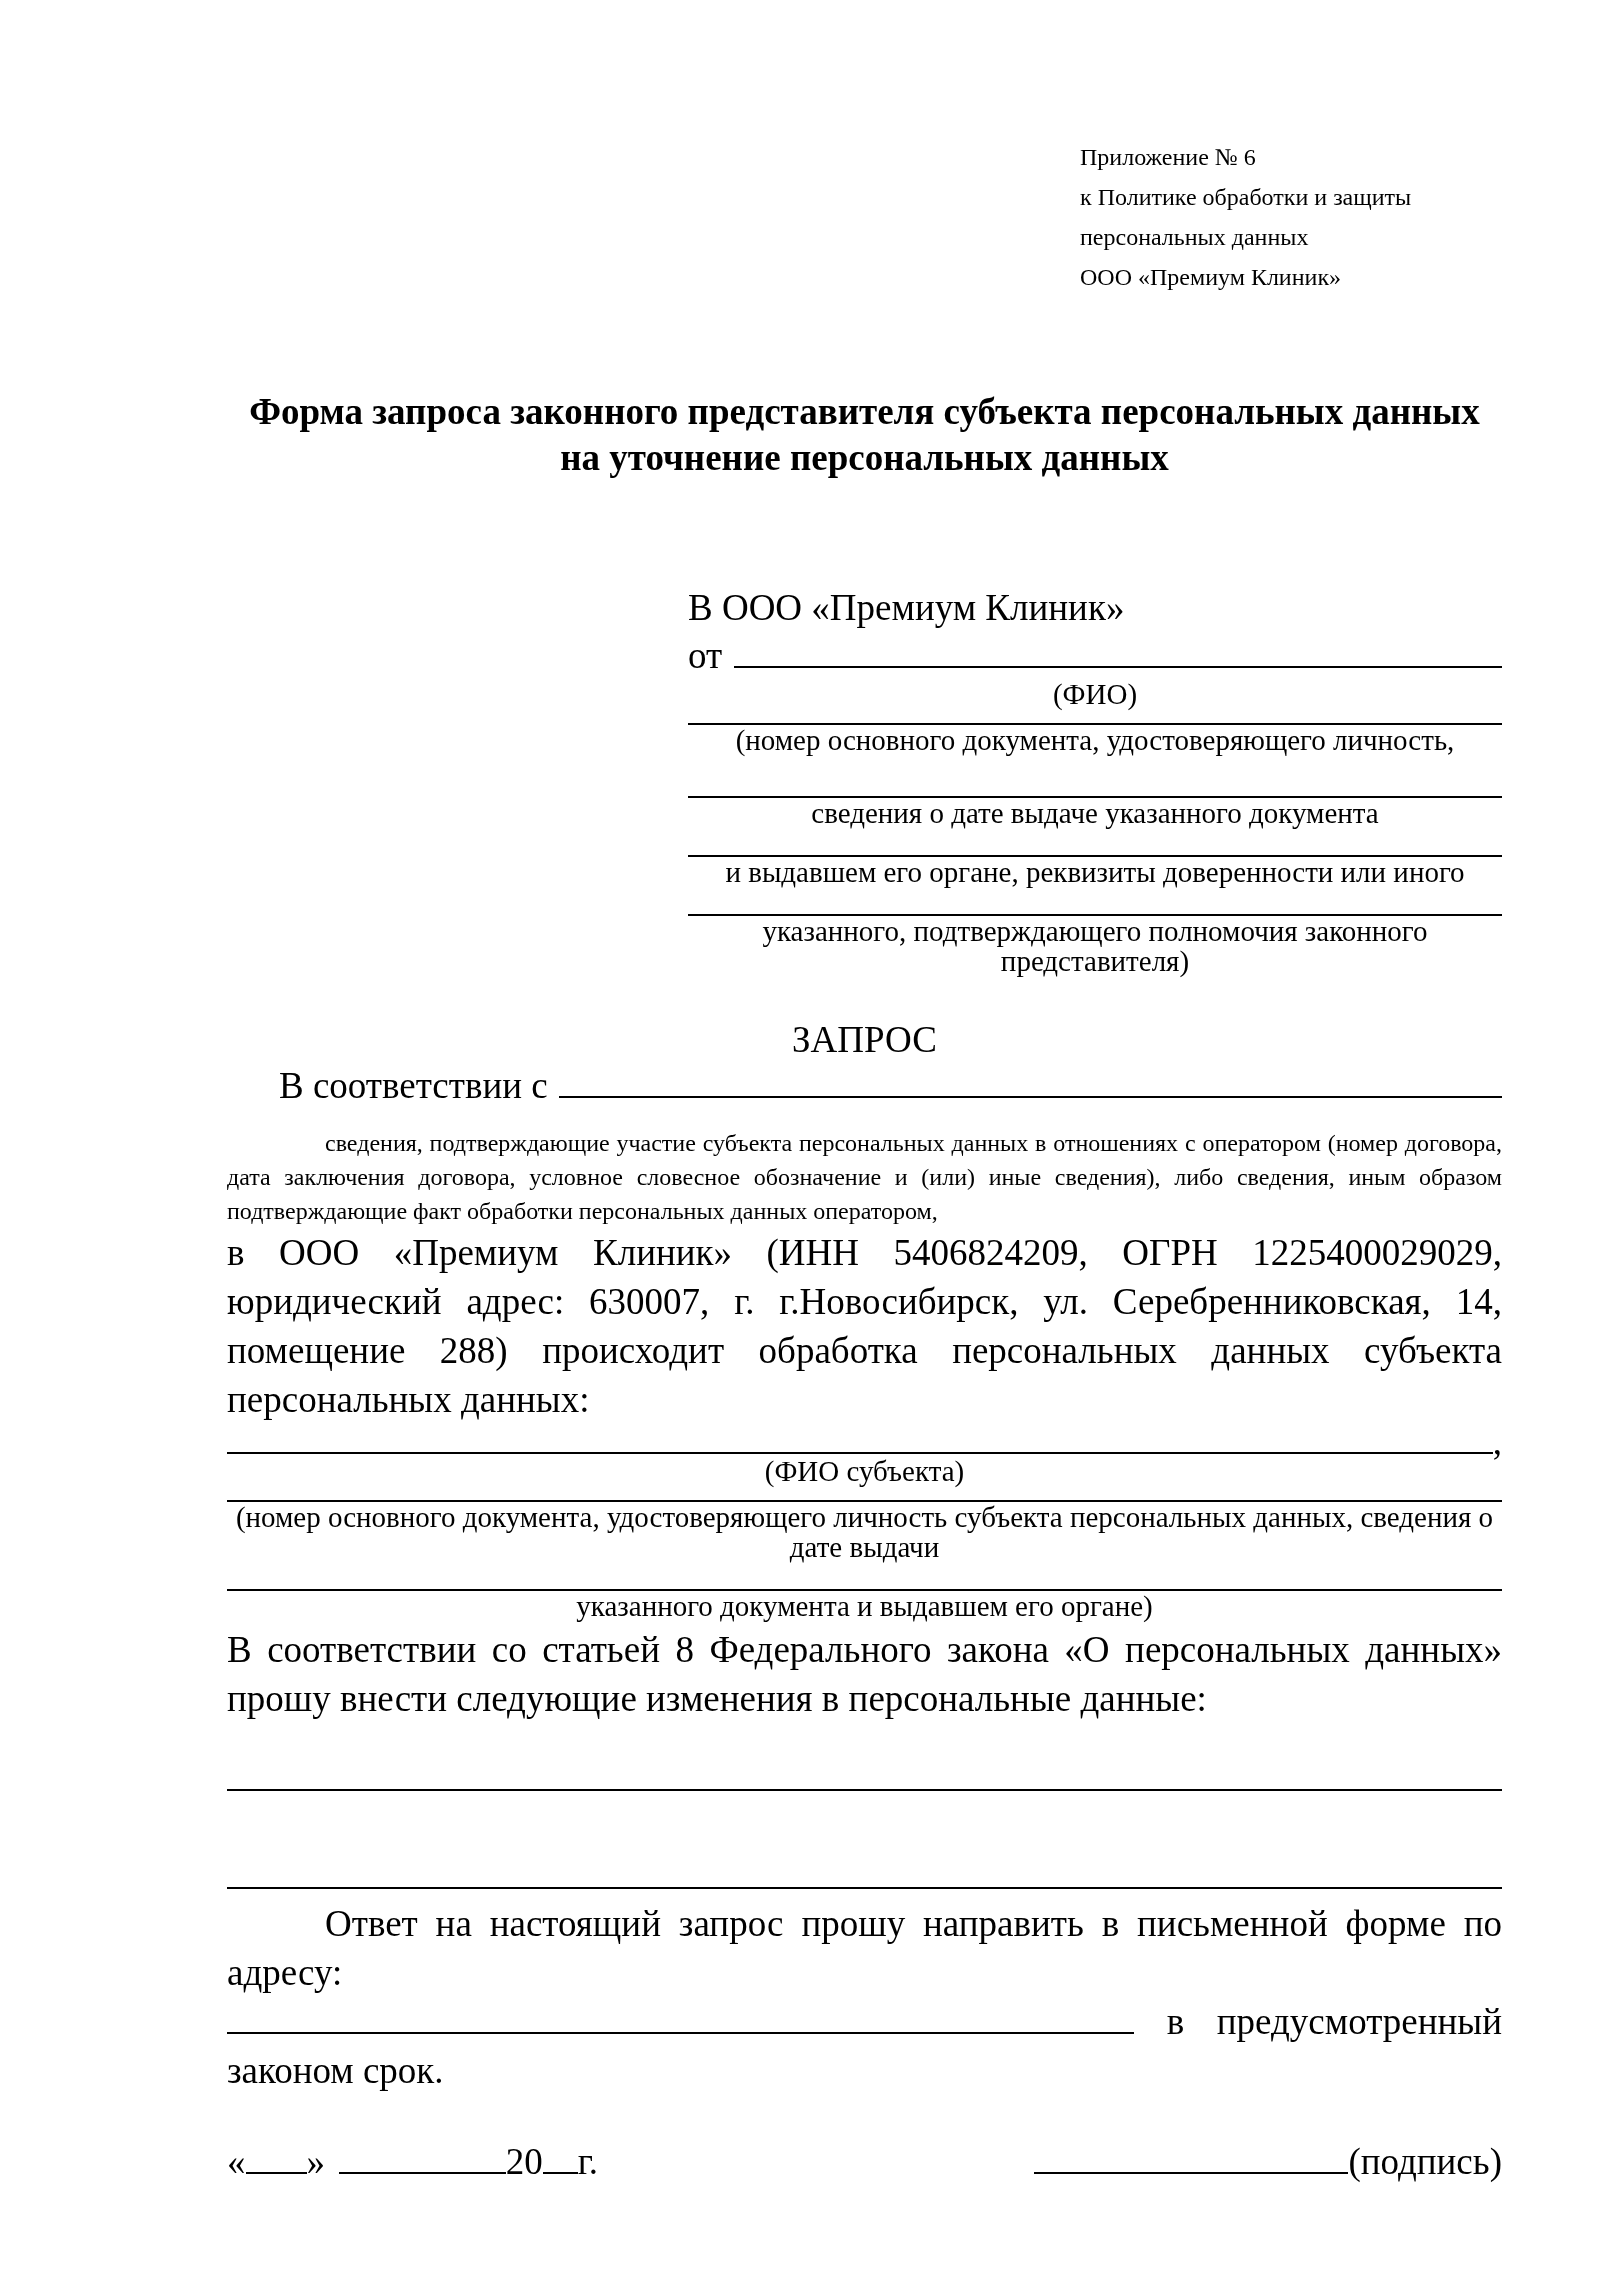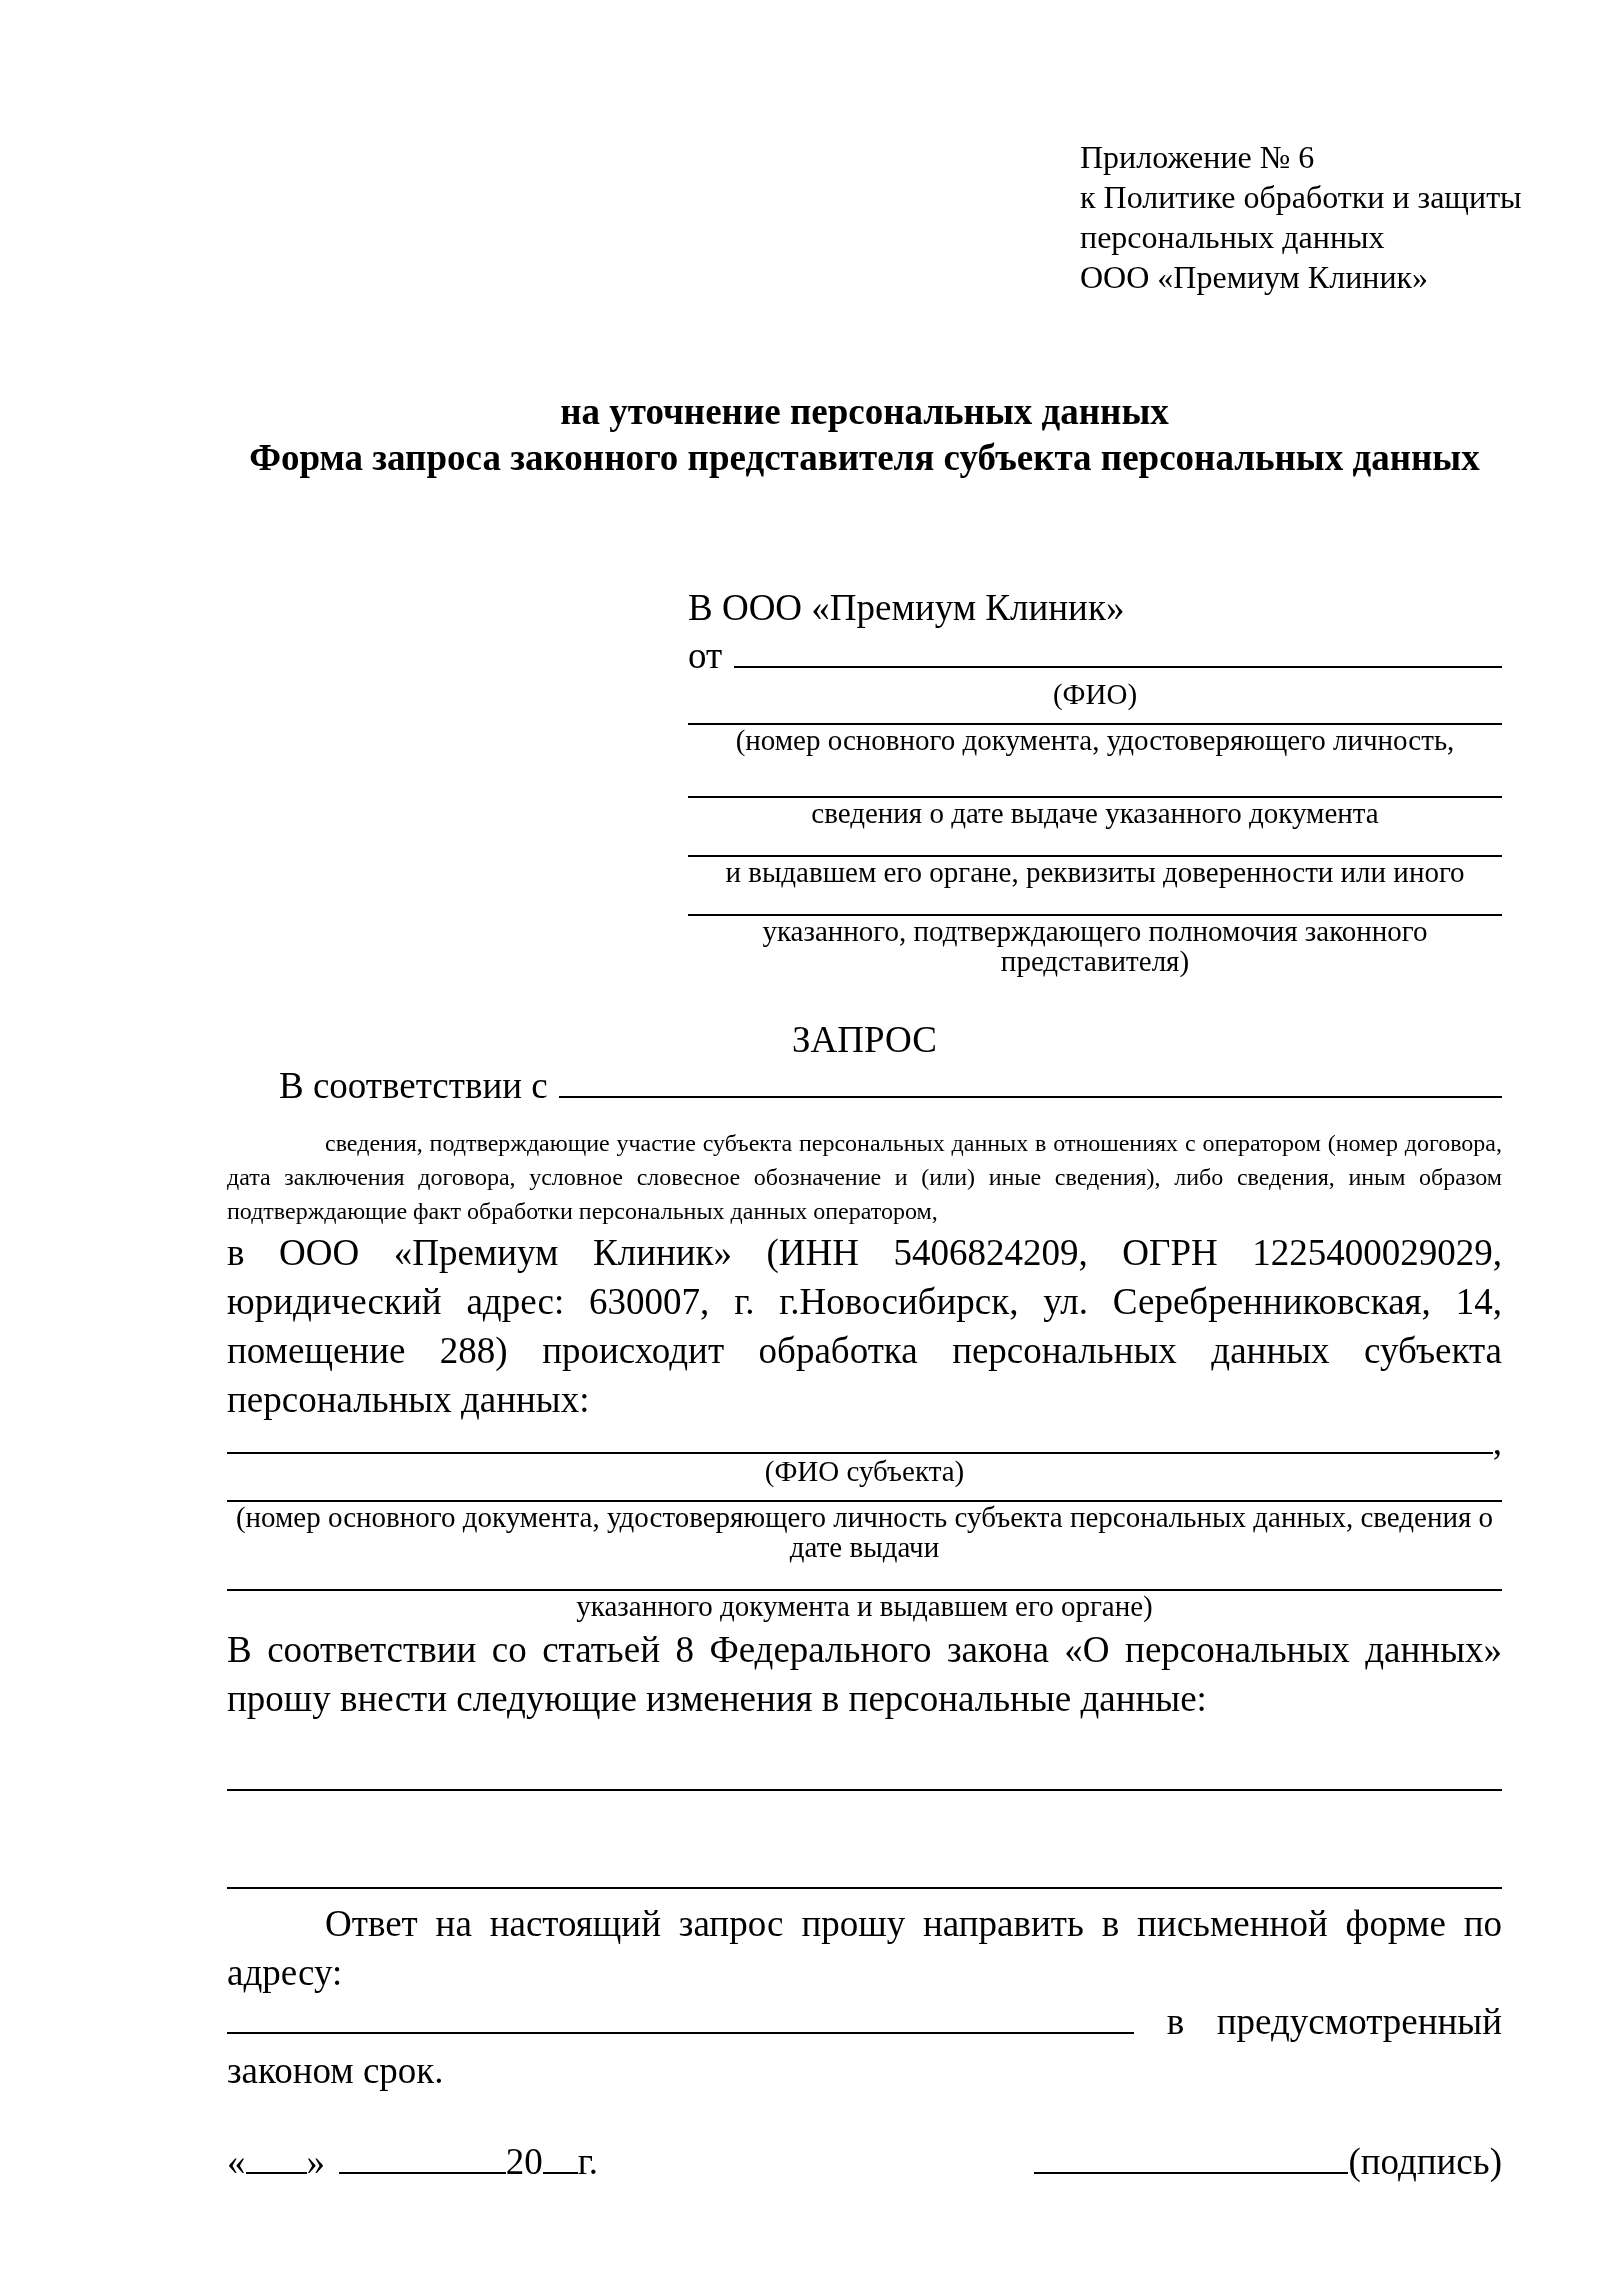--- a/index.html
+++ b/index.html
@@ -16,21 +16,21 @@
     color: #000000;
     font-family: "Liberation Serif", "DejaVu Serif", serif;
     font-size: 37px;
     padding: 137px 119px 0 227px;
     overflow: hidden;
   }
 
   
   .annex {
     margin-left: 853px;
-    font-size: 32px;
+    font-size: 24px;
     line-height: 40px;
     white-space: nowrap;
     font-family: Liberation Serif, serif;
   }
 
   
   .doc-title {
     margin-top: 92px;
     text-align: center;
     font-weight: bold;
@@ -133,22 +133,22 @@
 <div class="page">
 
   <div class="annex">
     <div>Приложение № 6</div>
     <div>к Политике обработки и защиты</div>
     <div>персональных данных</div>
     <div>ООО «Премиум Клиник»</div>
   </div>
 
   <div class="doc-title">
+    <div>Форма запроса законного представителя субъекта персональных данных</div>
     <div>на уточнение персональных данных</div>
-    <div>Форма запроса законного представителя субъекта персональных данных</div>
   </div>
 
   <div class="addressee">
     <div class="to-line">В ООО «Премиум Клиник»</div>
     <div class="from-row flex-base">
       <span class="from-label">от</span>
       <div class="u-line"></div>
     </div>
     <div class="cap">(ФИО)</div>
 

